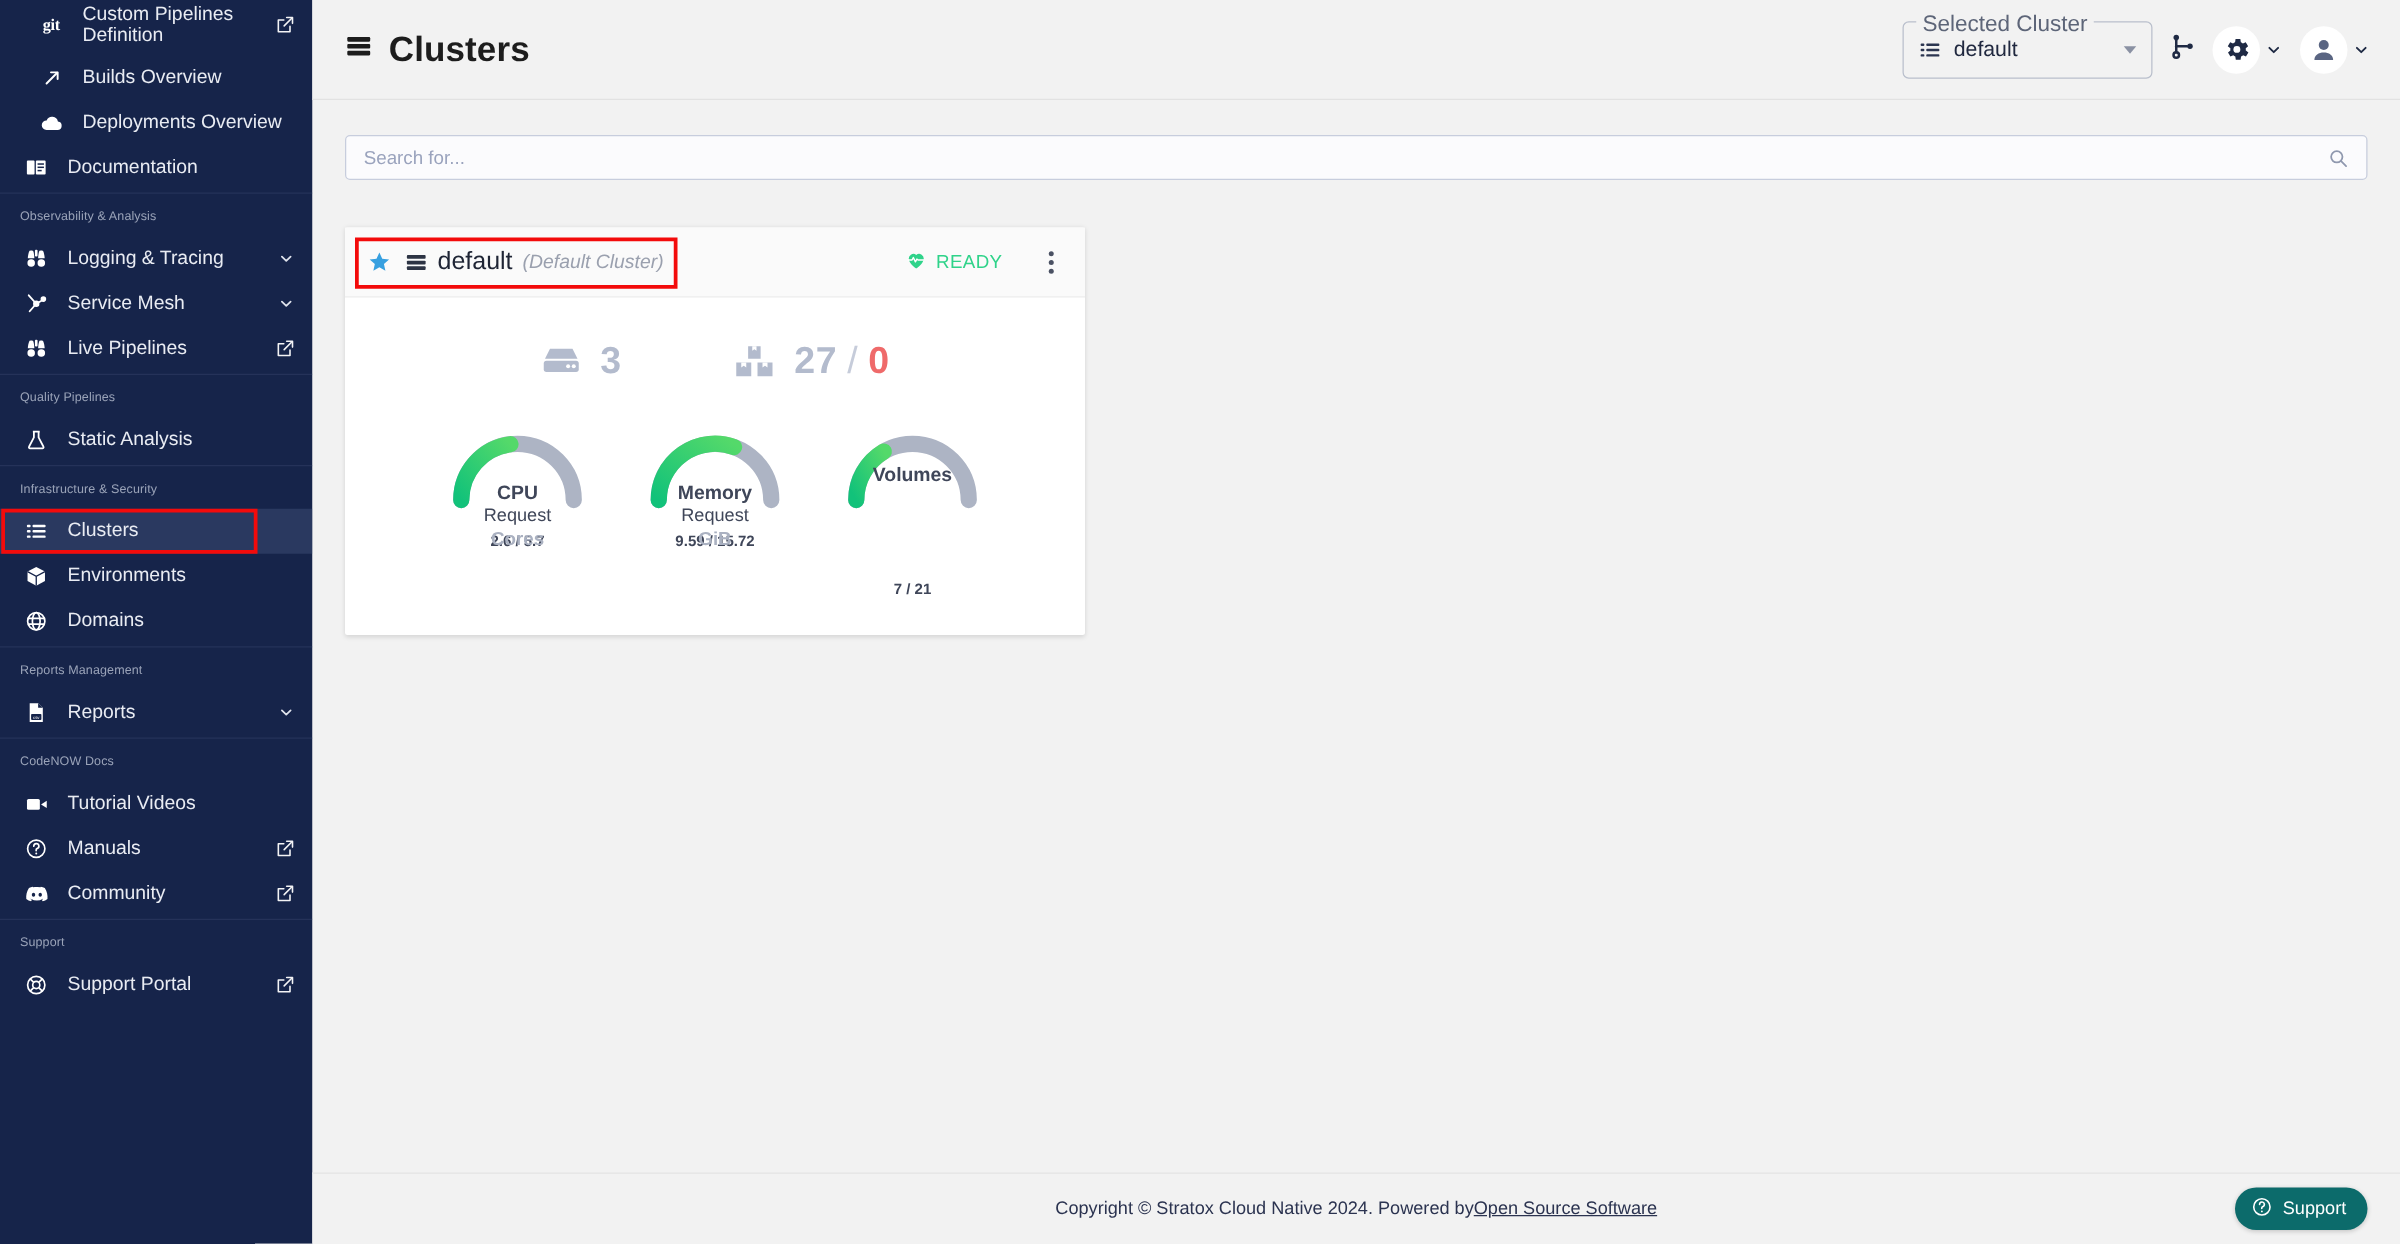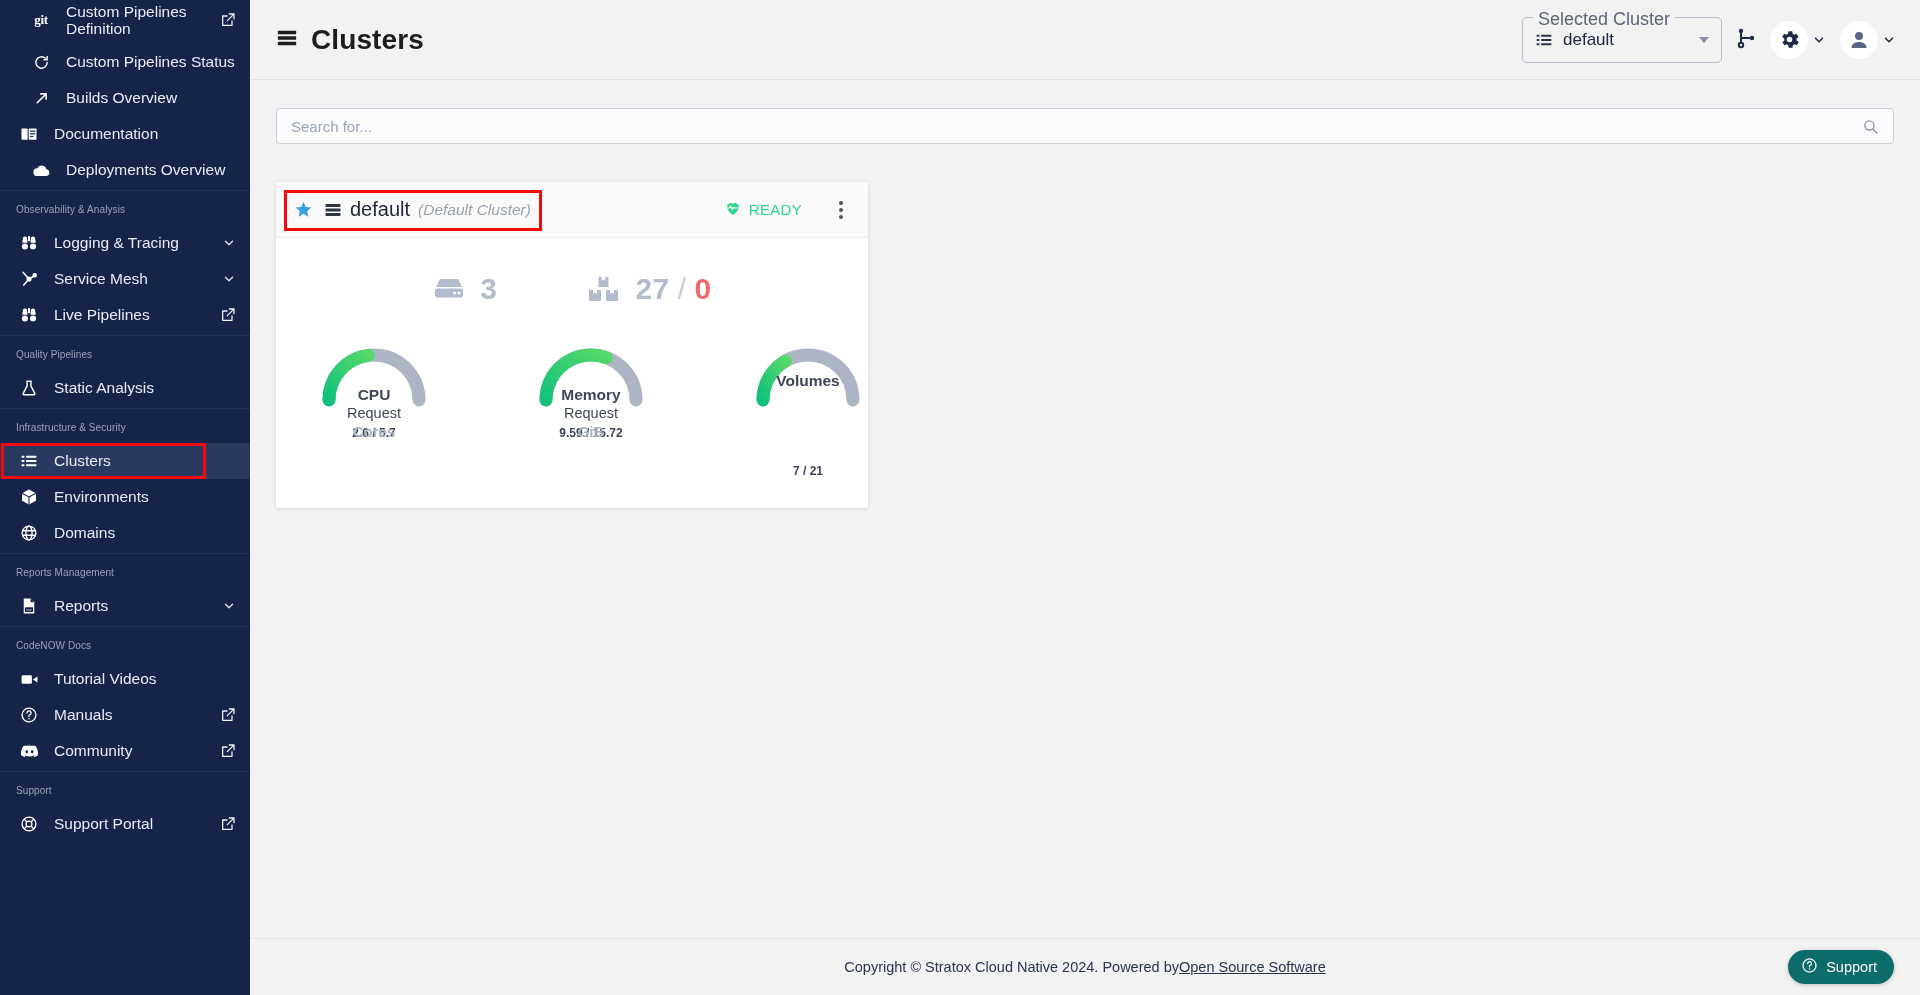--- a/index.html
+++ b/index.html
@@ -133,21 +133,21 @@
   .card-body { padding: 34px 0 30px 0; }
   .stats-row {
     display: flex; justify-content: center; gap: 90px; margin-bottom: 34px;
   }
   .stat { display: flex; align-items: center; gap: 14px; }
   .stat .s-ico { color: #b3bbcd; display:flex; }
   .stat .s-val { font-size: 30px; font-weight: 700; color: #b3bbcd; letter-spacing: .5px;}
   .stat .s-val .red { color: #ef6a6a; }
   .stat .s-val .slash { color: #c6ccda; font-weight: 400; }
 
-  .gauges { display: flex; justify-content: space-between; gap: 38px; padding-left: 38px; }
+  .gauges { display: flex; justify-content: center; gap: 38px; }
   .gauge { width: 120px; position: relative; text-align: center; }
   .gauge svg { display: block; margin: 0 auto; }
   .gauge .g-text {
     position: absolute; left: 0; right: 0; top: 46px;
   }
   .gauge .g-title { font-size: 15.5px; font-weight: 700; color: #3f4659; }
   .gauge .g-sub  { font-size: 14.5px; color: #3f4659; line-height: 1.25; }
   .gauge .g-unit { font-size: 15px; font-weight: 700; color: #aab1c1; line-height: 1.3; }
   .gauge .g-val  { font-size: 12px; font-weight: 700; color: #3f4659; margin-top: 8px; }
 
@@ -182,55 +182,46 @@
           <span class="ext">
             <svg width="16" height="16" viewBox="0 0 24 24" fill="none" stroke="#fff" stroke-width="1.9" stroke-linecap="round" stroke-linejoin="round">
               <path d="M18 13.4V20H4V6h6.6"></path>
               <path d="M14 3h7v7"></path>
               <path d="M11 13 20.4 3.6"></path>
             </svg>
           </span>
         </div>
         <div class="sb-item indent">
           <span class="ico">
-            <svg width="17" height="17" viewBox="0 0 24 24" fill="none" stroke="#fff" stroke-width="2" stroke-linecap="round">
-              <path d="M20 12a8 8 0 1 1-2.6-5.9"></path>
-              <path d="M20 3.4V8h-4.6"></path>
-            </svg>
-          </span>
-          <span class="lbl">Custom Pipelines Status</span>
-        </div>
-        <div class="sb-item indent">
-          <span class="ico">
             <svg width="17" height="17" viewBox="0 0 24 24" fill="none" stroke="#fff" stroke-width="2.2" stroke-linecap="round" stroke-linejoin="round">
               <path d="M6 18 L18 6"></path>
               <path d="M11 5.5h7.5V13"></path>
             </svg>
           </span>
           <span class="lbl">Builds Overview</span>
+        </div>
+        <div class="sb-item indent">
+          <span class="ico">
+            <svg width="19" height="19" viewBox="0 0 24 24" fill="#fff">
+              <path d="M6.6 19h11a4.3 4.3 0 0 0 .5-8.57 6 6 0 0 0-11.4-1.2A4.4 4.4 0 0 0 6.6 19z"></path>
+            </svg>
+          </span>
+          <span class="lbl">Deployments Overview</span>
         </div>
         <div class="sb-item">
           <span class="ico">
             <svg width="18" height="18" viewBox="0 0 24 24" fill="#fff">
               <rect x="2" y="4.5" width="8.2" height="15" rx="1"></rect>
               <rect x="11.6" y="4.5" width="10.4" height="15" rx="1"></rect>
               <rect x="13.4" y="7.5" width="6.8" height="1.6" fill="#16244a"></rect>
               <rect x="13.4" y="11" width="6.8" height="1.6" fill="#16244a"></rect>
               <rect x="13.4" y="14.5" width="4.4" height="1.6" fill="#16244a"></rect>
             </svg>
           </span>
           <span class="lbl">Documentation</span>
-        </div>
-        <div class="sb-item indent">
-          <span class="ico">
-            <svg width="19" height="19" viewBox="0 0 24 24" fill="#fff">
-              <path d="M6.6 19h11a4.3 4.3 0 0 0 .5-8.57 6 6 0 0 0-11.4-1.2A4.4 4.4 0 0 0 6.6 19z"></path>
-            </svg>
-          </span>
-          <span class="lbl">Deployments Overview</span>
         </div>
         <div class="sb-divider"></div>
         <div class="sb-group-title">Observability &amp; Analysis</div>
         <div class="sb-item">
           <span class="ico">
             <svg width="18" height="18" viewBox="0 0 24 24" fill="#fff">
               <rect x="10.6" y="2.5" width="2.8" height="7" rx="1"></rect>
               <path d="M3 11.5c0-2 .8-6.2 1.6-7.6.5-.9 3.7-.9 4.2 0 .7 1.4 1.2 5.6 1.2 7.6z"></path>
               <circle cx="6.6" cy="16.6" r="4"></circle>
               <path d="M21 11.5c0-2-.8-6.2-1.6-7.6-.5-.9-3.7-.9-4.2 0-.7 1.4-1.2 5.6-1.2 7.6z"></path>

